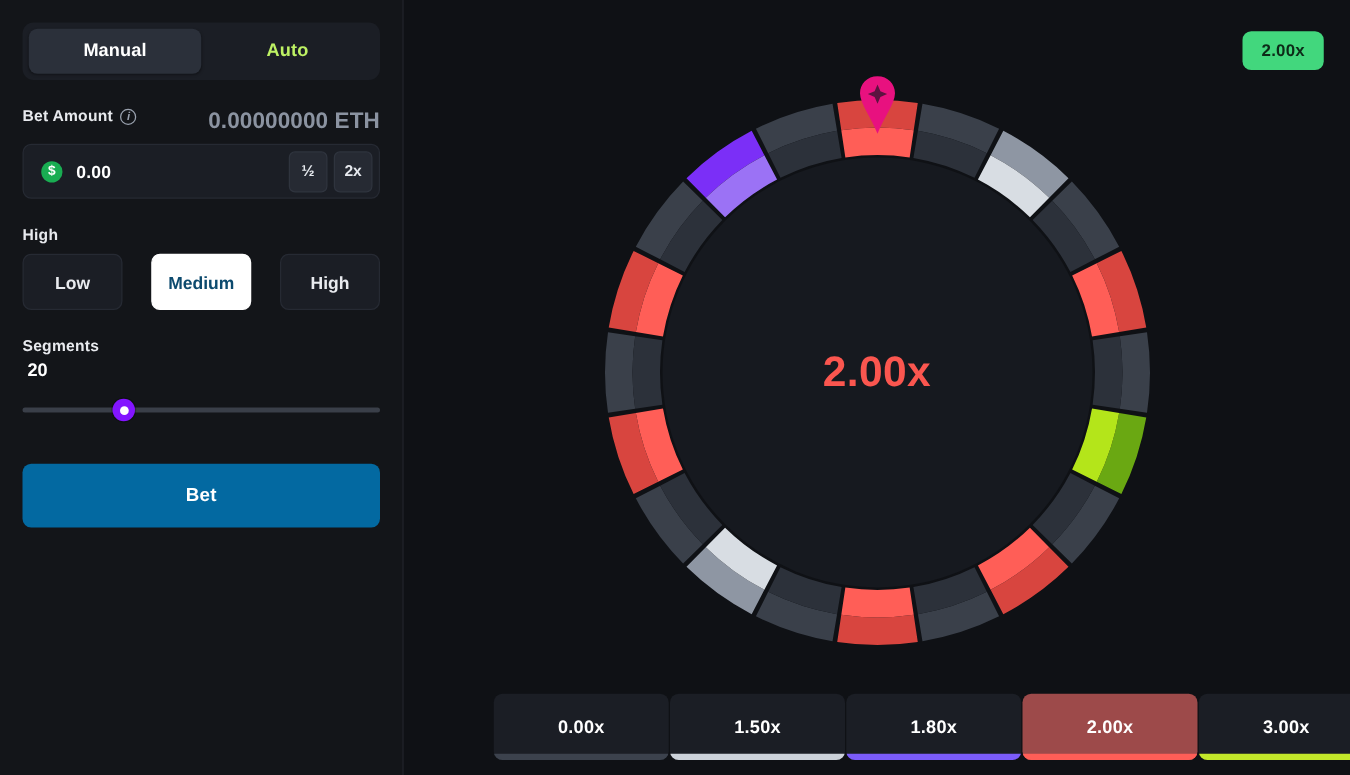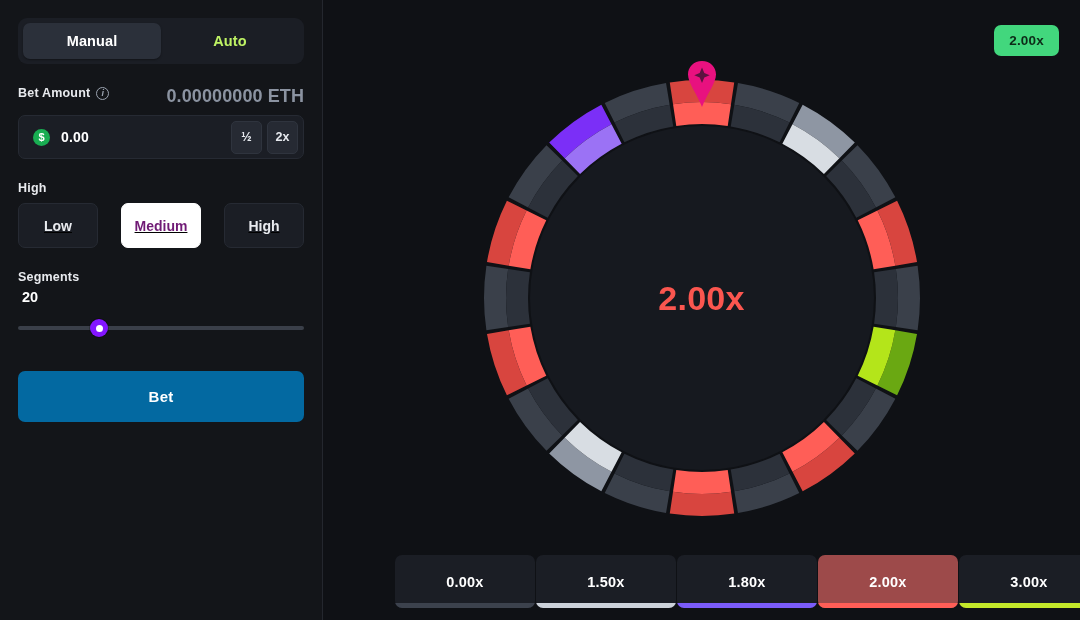--- a/index.html
+++ b/index.html
@@ -62,27 +62,27 @@
     flex: 0 0 17px; margin-right: 11px;
   }
   .bet-value { flex: 1; font-size: 14px; color: #fff; font-weight: bold; letter-spacing: .2px; }
   .mini-btn {
     width: 31px; height: 33px; background: #262a33; border: 1px solid #2f343e;
     border-radius: 5px; color: #e6e9ee; font-size: 12.5px; font-weight: bold;
     display: flex; align-items: center; justify-content: center;
     cursor: pointer; margin-left: 5px;
   }
 
-  .risk-row { display: flex; gap: 23px; margin-bottom: 22px; text-decoration: underline; }
+  .risk-row { display: flex; gap: 23px; margin-bottom: 22px; }
   .risk-btn {
     flex: 1; height: 45px; background: #1b1e25; border: 1px solid #262a33;
     border-radius: 7px; display: flex; align-items: center; justify-content: center;
     font-size: 14px; font-weight: bold; color: #e9ebef; cursor: pointer;
   }
-  .risk-btn.active { background: #ffffff; border-color: #ffffff; color: #701a75; }
+  .risk-btn.active { background: #ffffff; border-color: #ffffff; color: #0c4a6e; }
 
   .seg-val { font-size: 14.5px; color: #fff; font-weight: bold; margin: 5px 0 14px 4px; }
   .slider-wrap { position: relative; height: 18px; margin-bottom: 34px; }
   .slider-track {
     position: absolute; top: 7px; left: 0; right: 0; height: 4px;
     background: #3a3f49; border-radius: 2px;
   }
   .slider-thumb {
     position: absolute; top: 0; width: 18px; height: 18px; border-radius: 50%;
     background: #8315ff; display: flex; align-items: center; justify-content: center;

